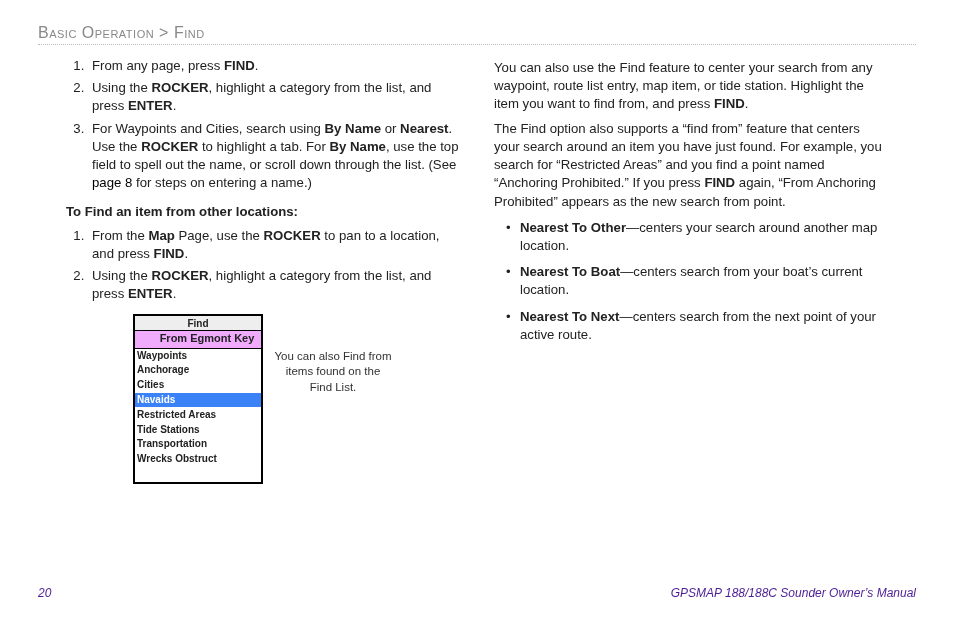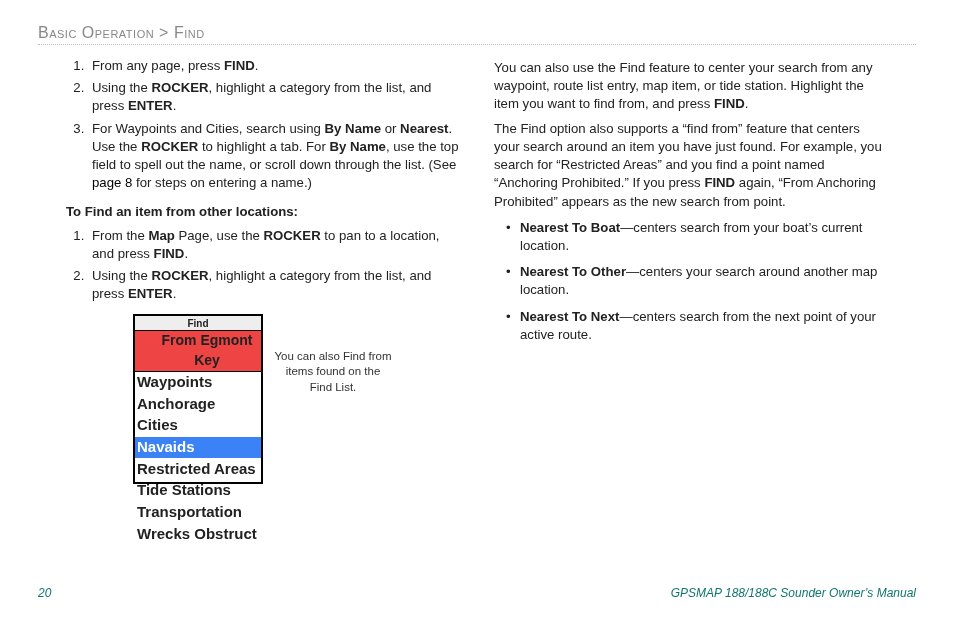--- a/index.html
+++ b/index.html
@@ -40,26 +40,26 @@
   .link { color: #000000; }
   b { font-weight: bold; }
   .screenshot-row { display: flex; align-items: flex-start; gap: 10px; margin-top: 6px; justify-content: center; }
   .shot {
     width: 130px; height: 170px; border: 2px solid #000; background: #fff;
     font-family: "Arial Narrow", Arial, sans-serif;
     font-size: 10px;
     display: flex; flex-direction: column;
   }
   .shot-title { text-align: center; font-weight: bold; border-bottom: 1px solid #000; padding: 1px 0 0 0; background: #eee; }
-  .shot-sub   { text-align: center; font-weight: bold; font-size: 14px; border-bottom: 1px solid #000; padding: 0 0 1px 18px; background: #ef4444; }
-  .shot-item  { padding: 0 2px; border-bottom: 1px solid #fff; font-weight: bold; font-size:15px; white-space: nowrap; overflow:hidden;}
+  .shot-sub   { text-align: center; font-weight: bold; font-size: 11px; border-bottom: 1px solid #000; padding: 0 0 1px 18px; background: #f0abfc; }
+  .shot-item  { padding: 0 2px; border-bottom: 1px solid #fff; font-weight: bold; font-size:10px; white-space: nowrap; overflow:hidden;}
   .shot-item.sel { background: #3b82f6; color: #fff; }
   .caption { width: 120px; font-size: 11.5px; text-align: center; margin-top: 35px; color:#333;}
   .footer {
-    display: flex; justify-content: space-between; font-size: 12px; color: #0f766e;
+    display: flex; justify-content: space-between; font-size: 12px; color: #4c1d95;
     font-style: italic; padding-top: 10px;
   }
   .footer .pg { font-style: italic; }
   .footer .man { font-style: italic; text-align: right; }
 </style>
 </head>
 <body>
 
 <div class="breadcrumb">Basic Operation &gt; Find</div>
 
@@ -92,22 +92,22 @@
           </div>
       </div>
       <div class="caption">You can also Find from items found on the Find List.</div>
     </div>
   </div>
 
   <div class="col">
     <p>You can also use the Find feature to center your search from any waypoint, route list entry, map item, or tide station. Highlight the item you want to find from, and press <b>FIND</b>.</p>
     <p>The Find option also supports a “find from” feature that centers your search around an item you have just found. For example, you search for “Restricted Areas” and you find a point named “Anchoring Prohibited.” If you press <b>FIND</b> again, “From Anchoring Prohibited” appears as the new search from point.</p>
     <ul class="bul">
+      <li><b>Nearest To Other</b>—centers your search around another map location.</li>
       <li><b>Nearest To Boat</b>—centers search from your boat’s current location.</li>
-      <li><b>Nearest To Other</b>—centers your search around another map location.</li>
       <li><b>Nearest To Next</b>—centers search from the next point of your active route.</li>
     </ul>
   </div>
 </div>
 
 <div class="footer">
   <span class="pg">20</span>
   <span class="man">GPSMAP 188/188C Sounder Owner’s Manual</span>
 </div>
 

